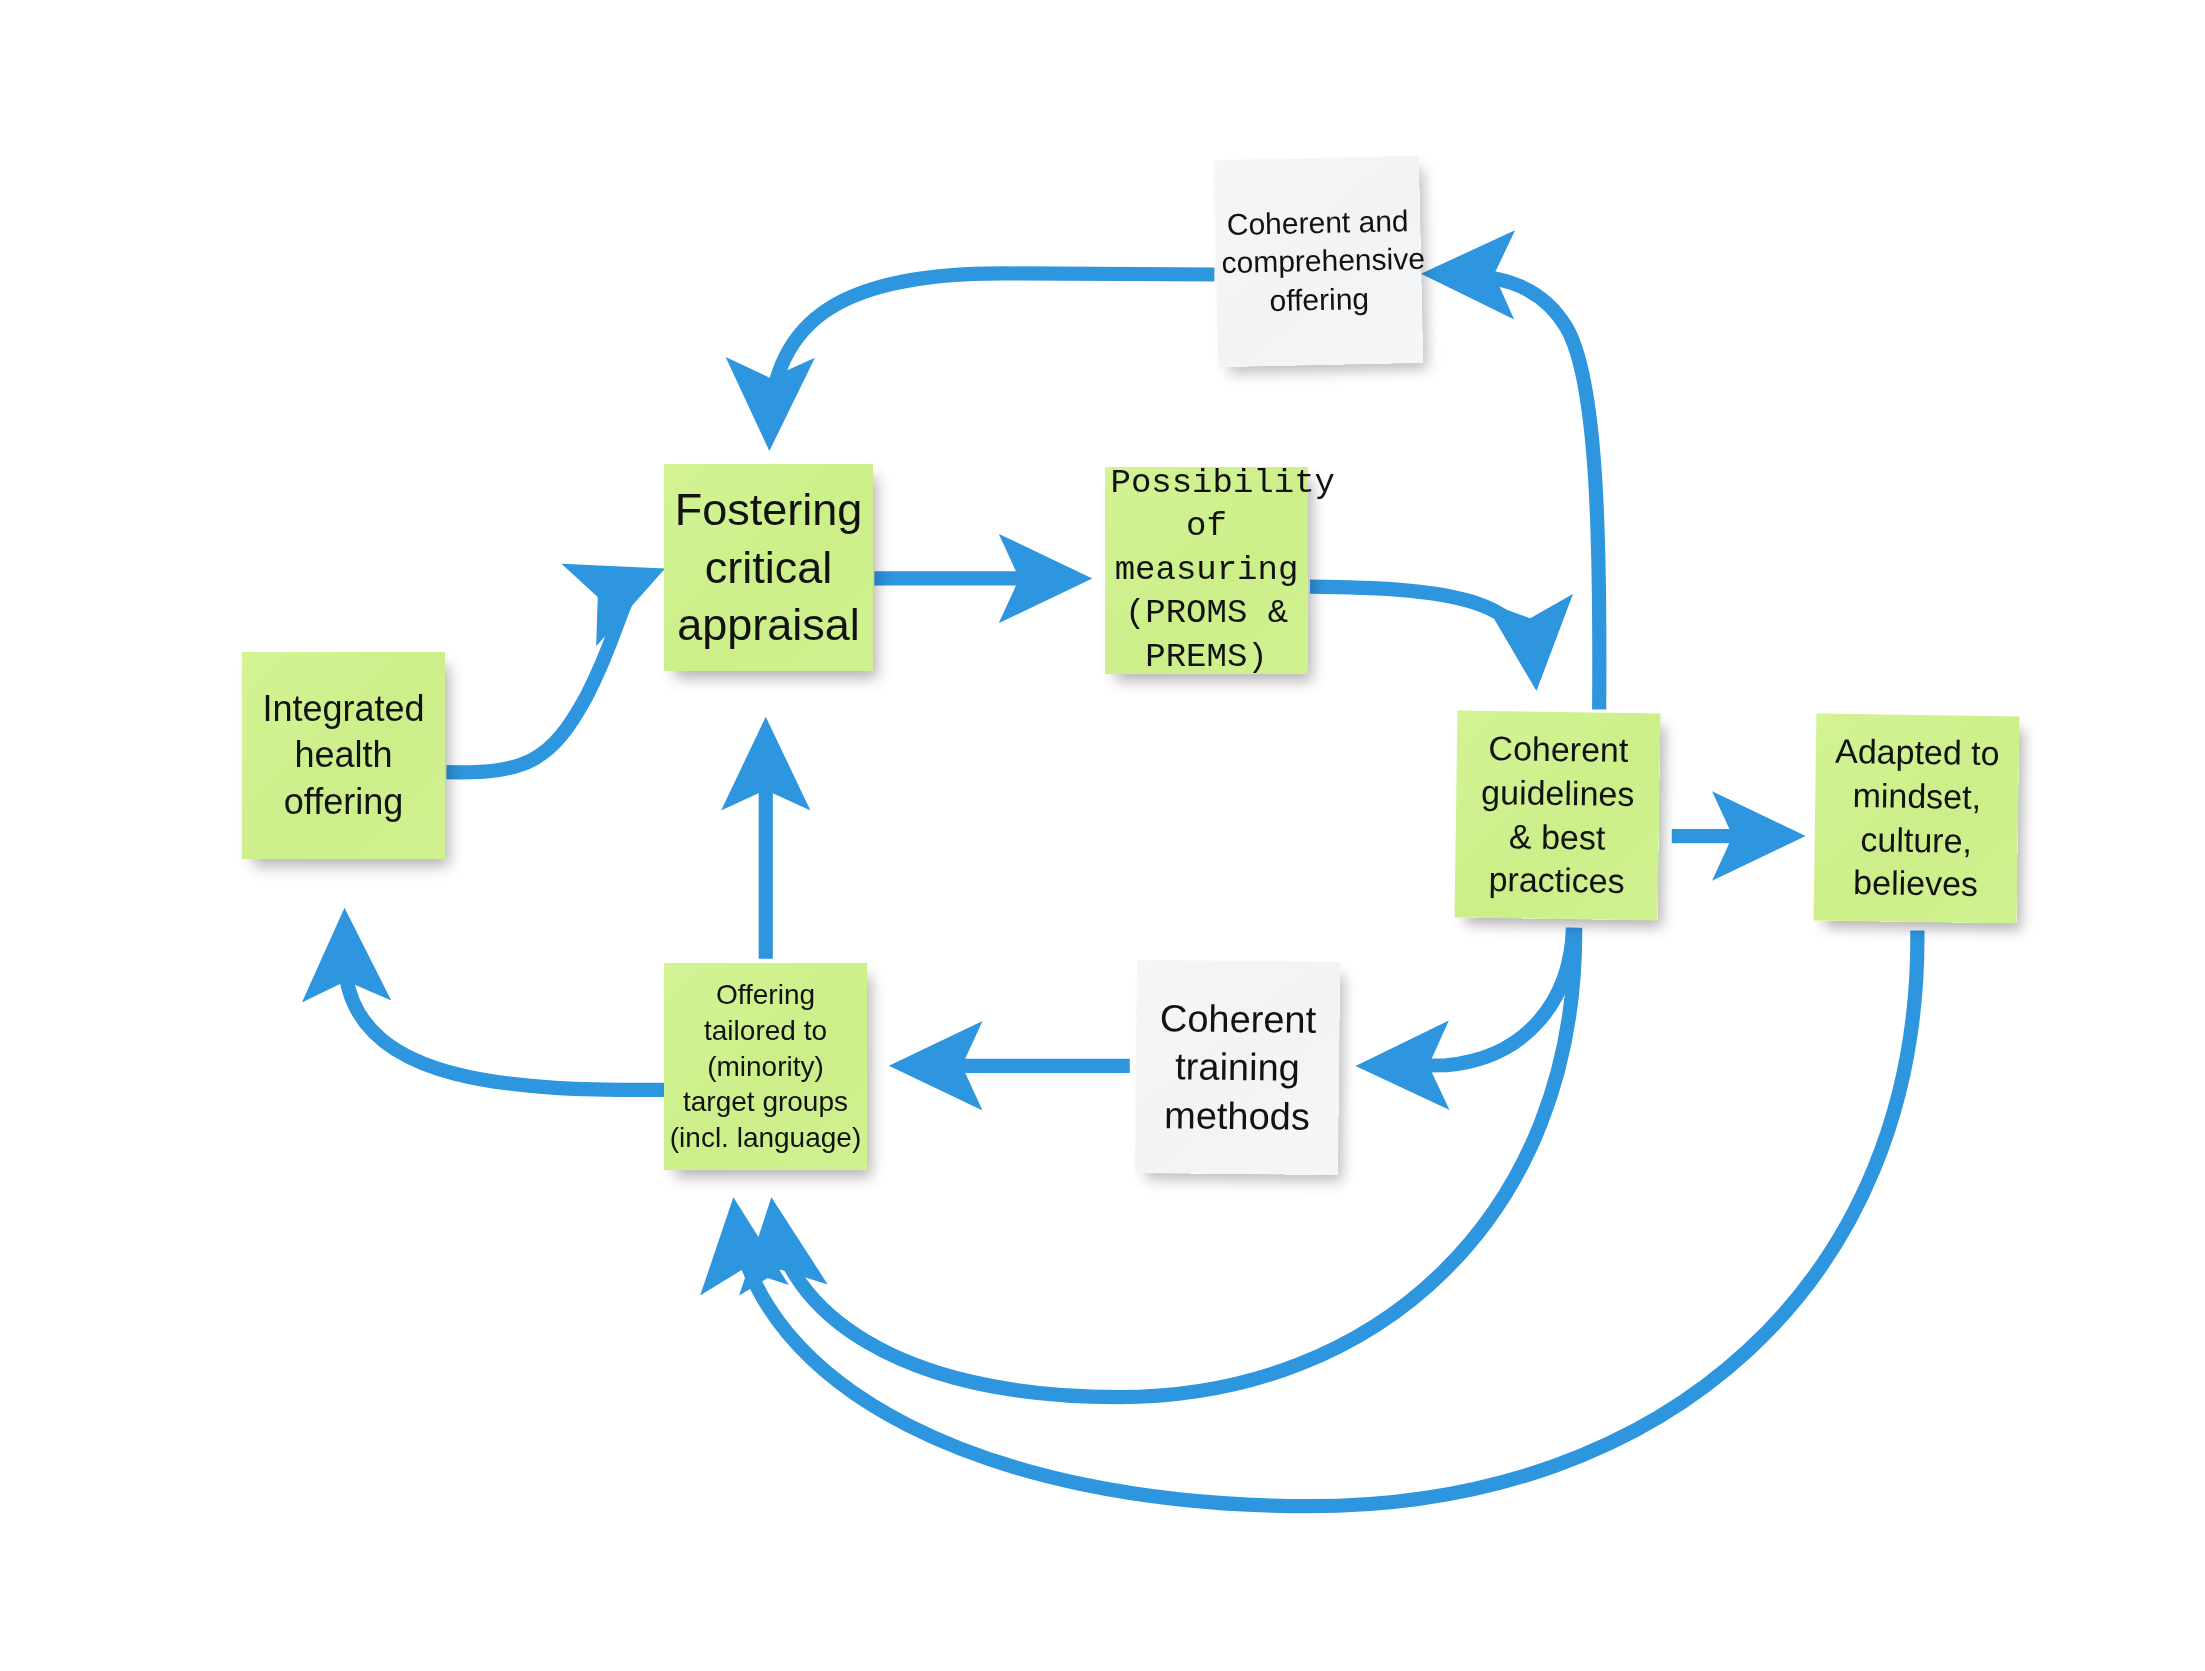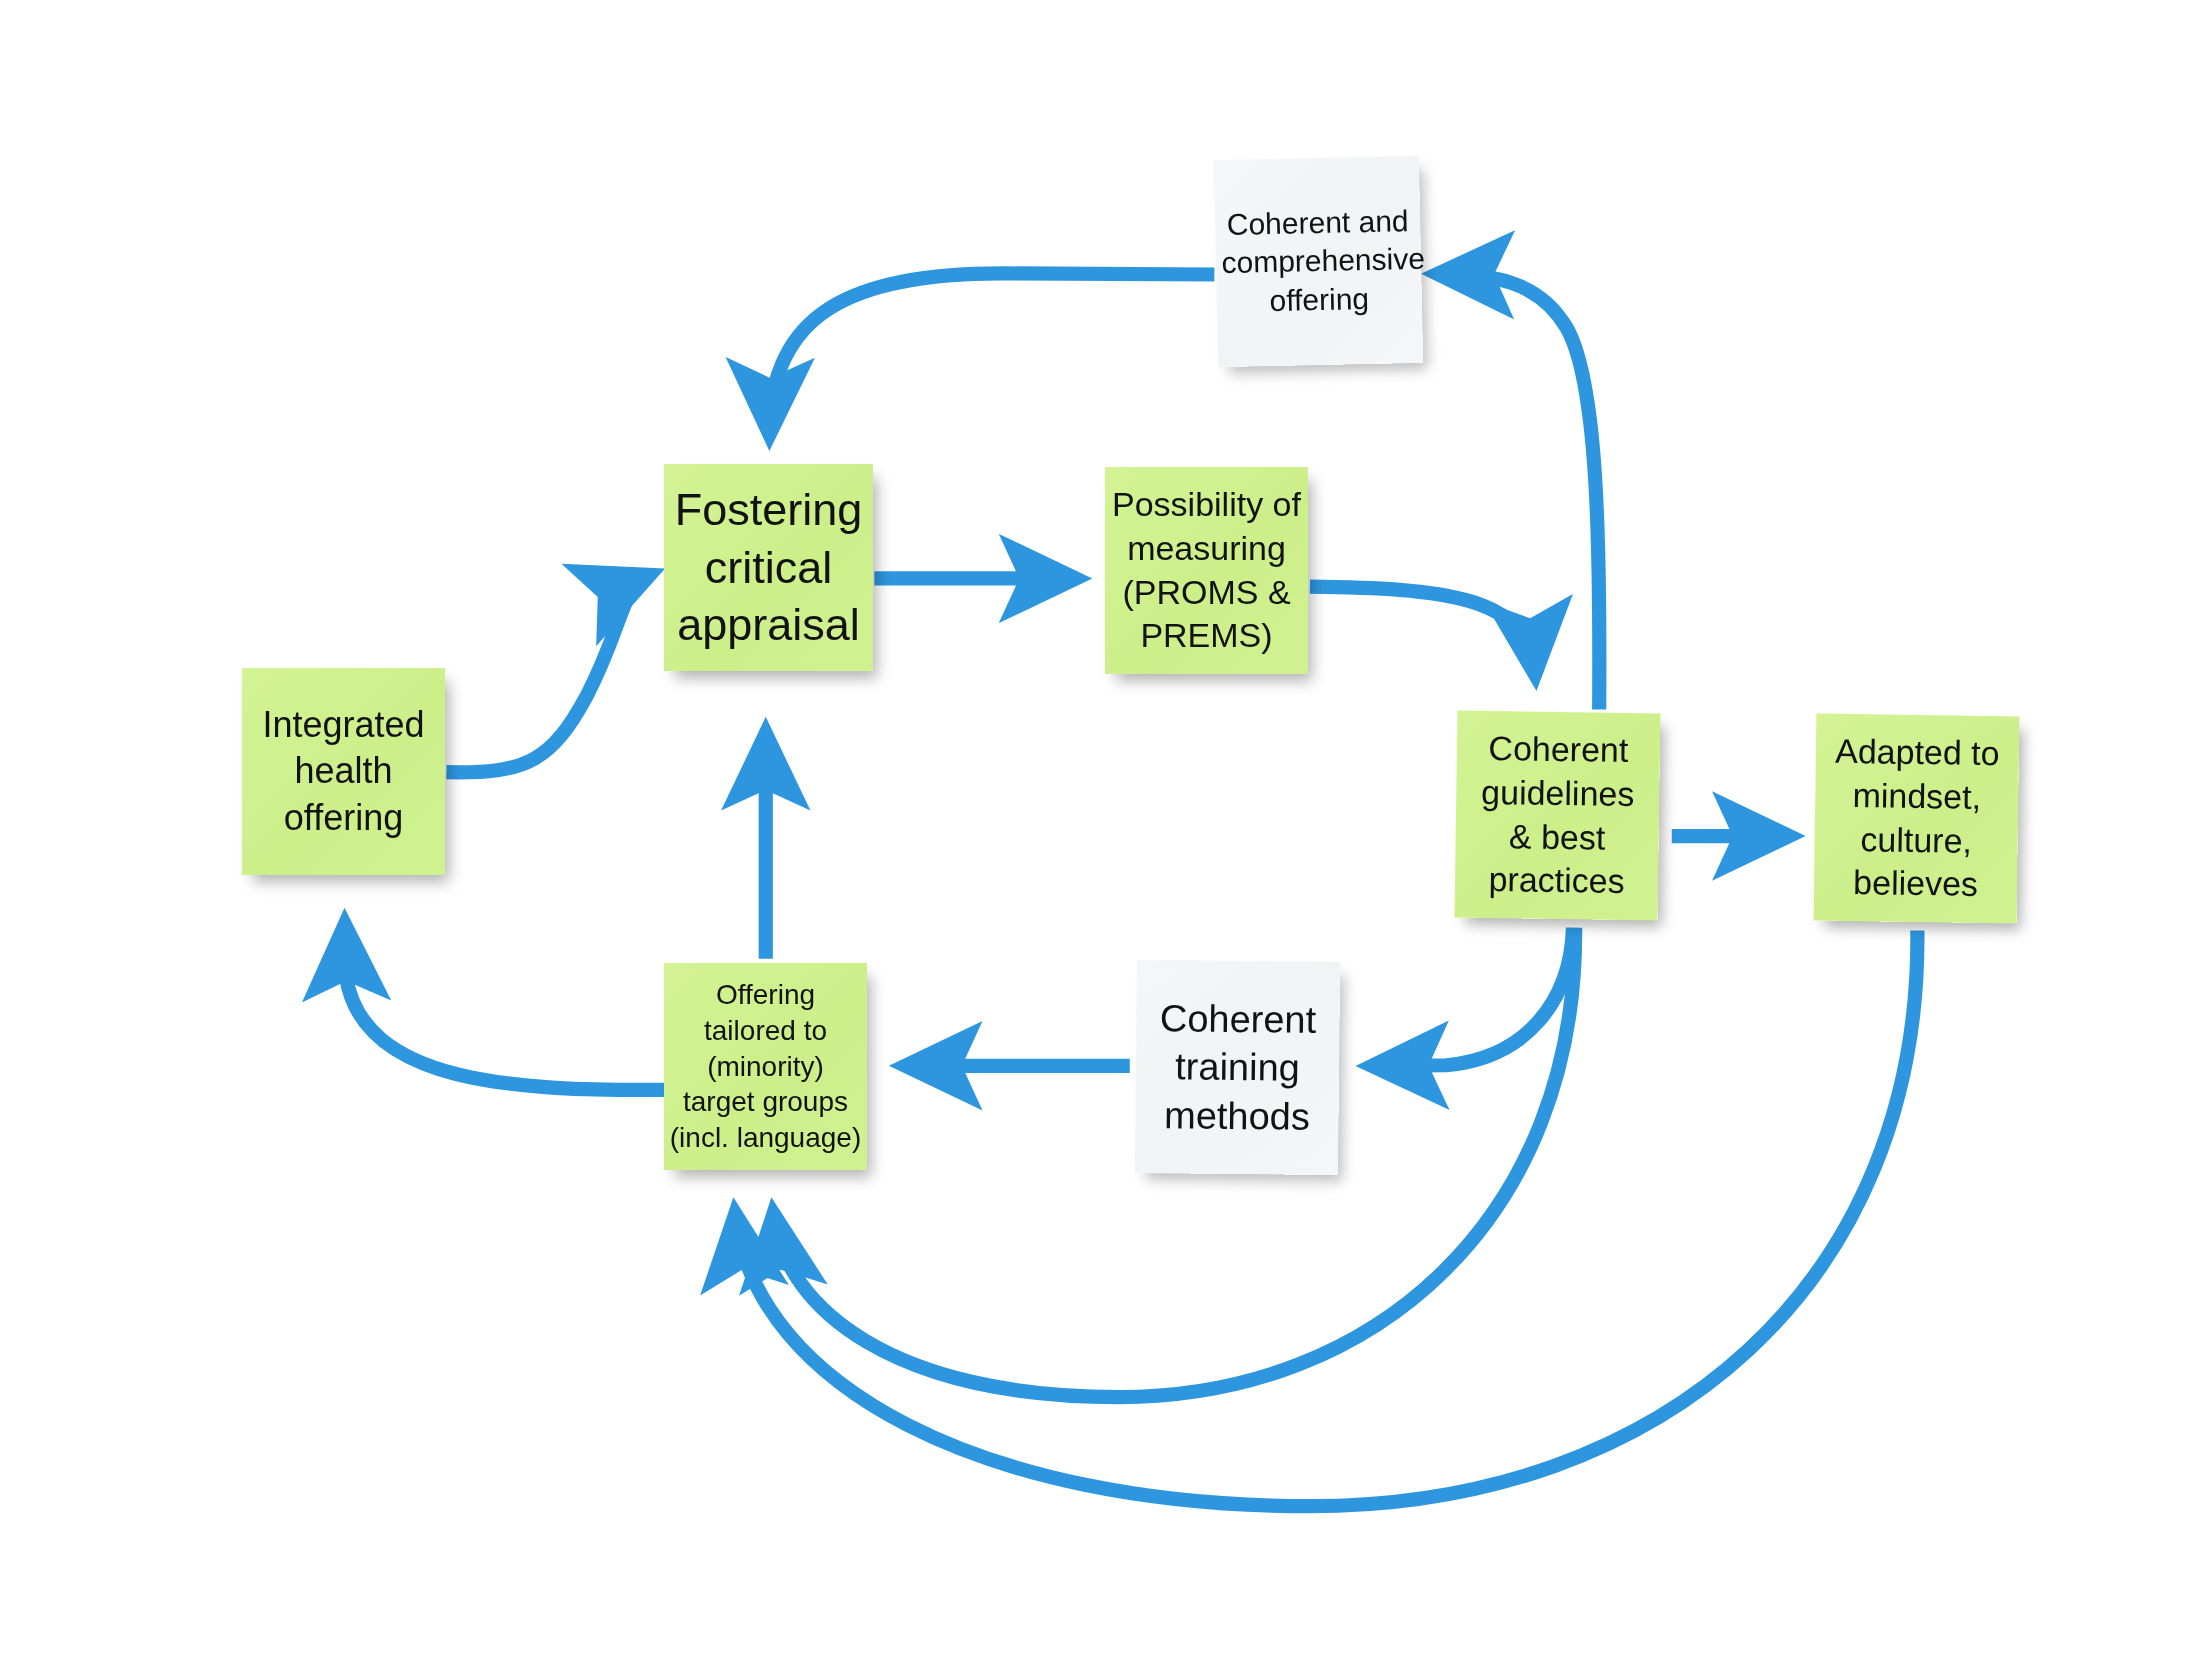--- a/index.html
+++ b/index.html
@@ -94,28 +94,28 @@
 comprehensive
 offering</span>
   </div>
 
   <div class="note note-green" style="left:664px; top:464px; width:209px; height:207px; font-size:45px; transform:rotate(0deg);">
     <span class="txt">Fostering
 critical
 appraisal</span>
   </div>
 
-  <div class="note note-green" style="left:1105px; top:467px; width:203px; height:207px; font-size:34px; transform:rotate(0deg);">
+  <div class="note note-green" style="left:1105px; top:467px; width:203px; height:207px; font-size:34px; transform:rotate(0deg);font-family:Liberation Mono, monospace;">
     <span class="txt">Possibility of
 measuring
 (PROMS &amp;
 PREMS)</span>
   </div>
 
-  <div class="note note-green" style="left:242px; top:668px; width:203px; height:207px; font-size:36px; transform:rotate(0deg);">
+  <div class="note note-green" style="left:242px; top:652px; width:203px; height:207px; font-size:36px; transform:rotate(0deg);">
     <span class="txt">Integrated
 health
 offering</span>
   </div>
 
   <div class="note note-green" style="left:1456px; top:712px; width:203px; height:207px; font-size:34px; transform:rotate(0.8deg);">
     <span class="txt">Coherent
 guidelines
 &amp; best
 practices</span>

